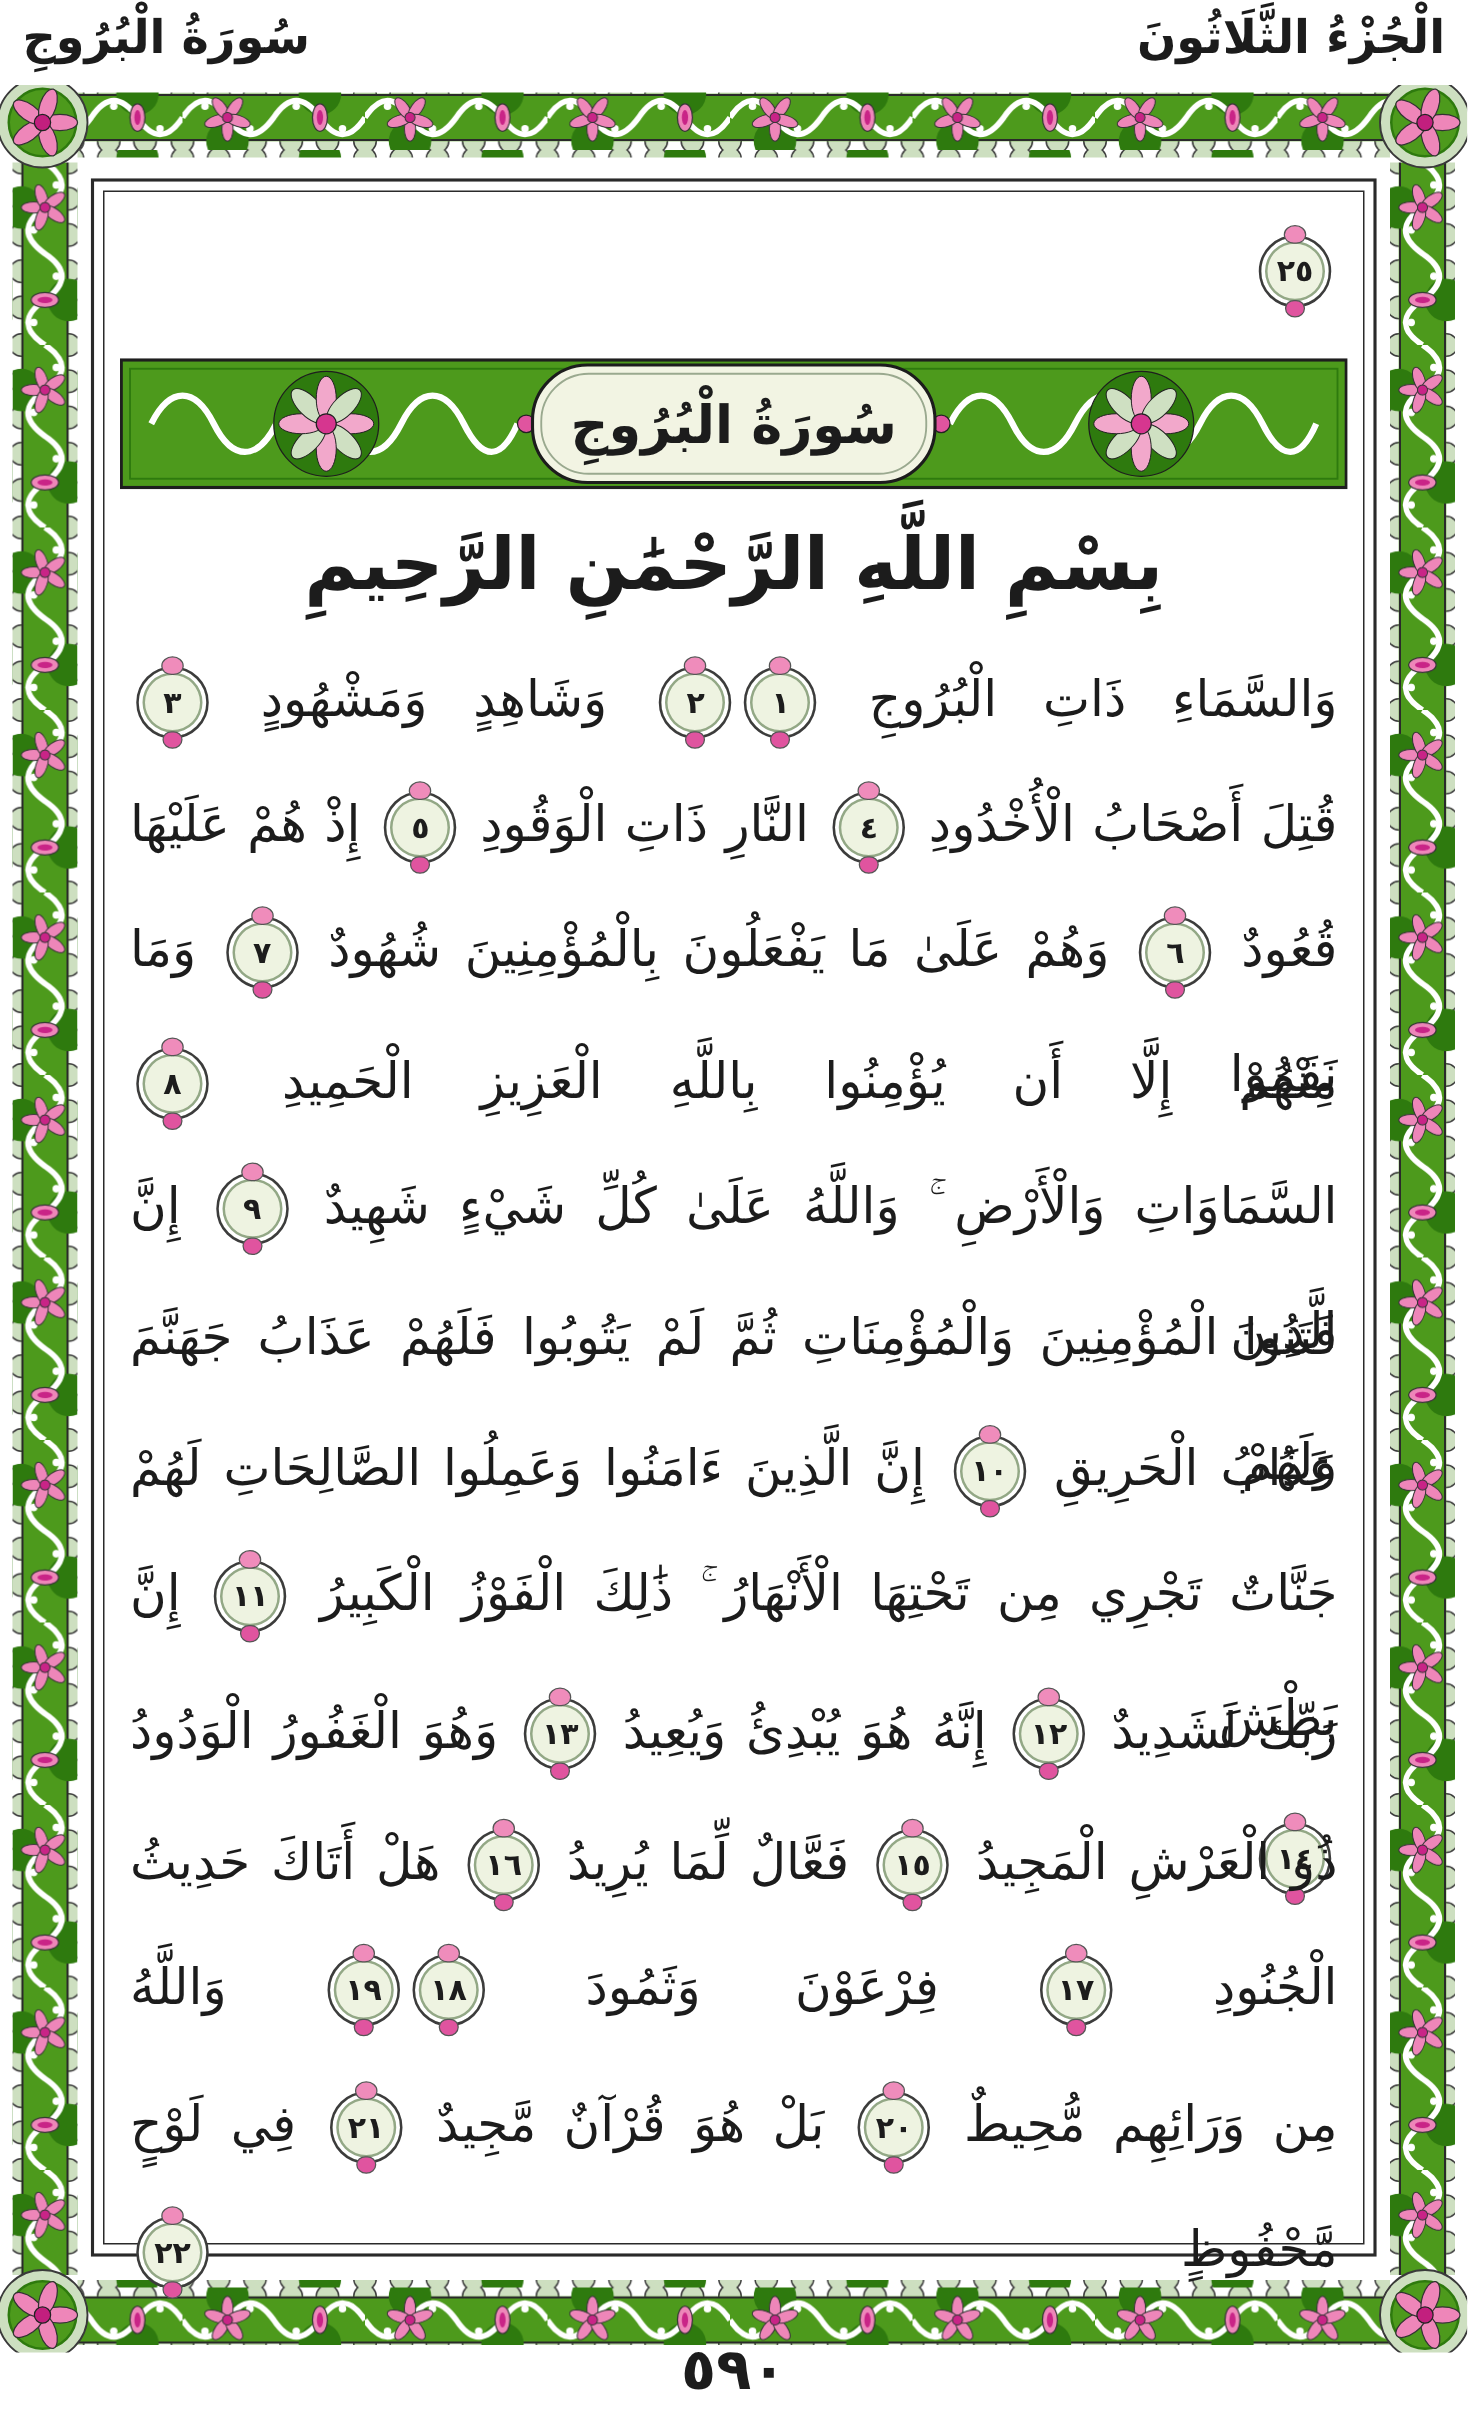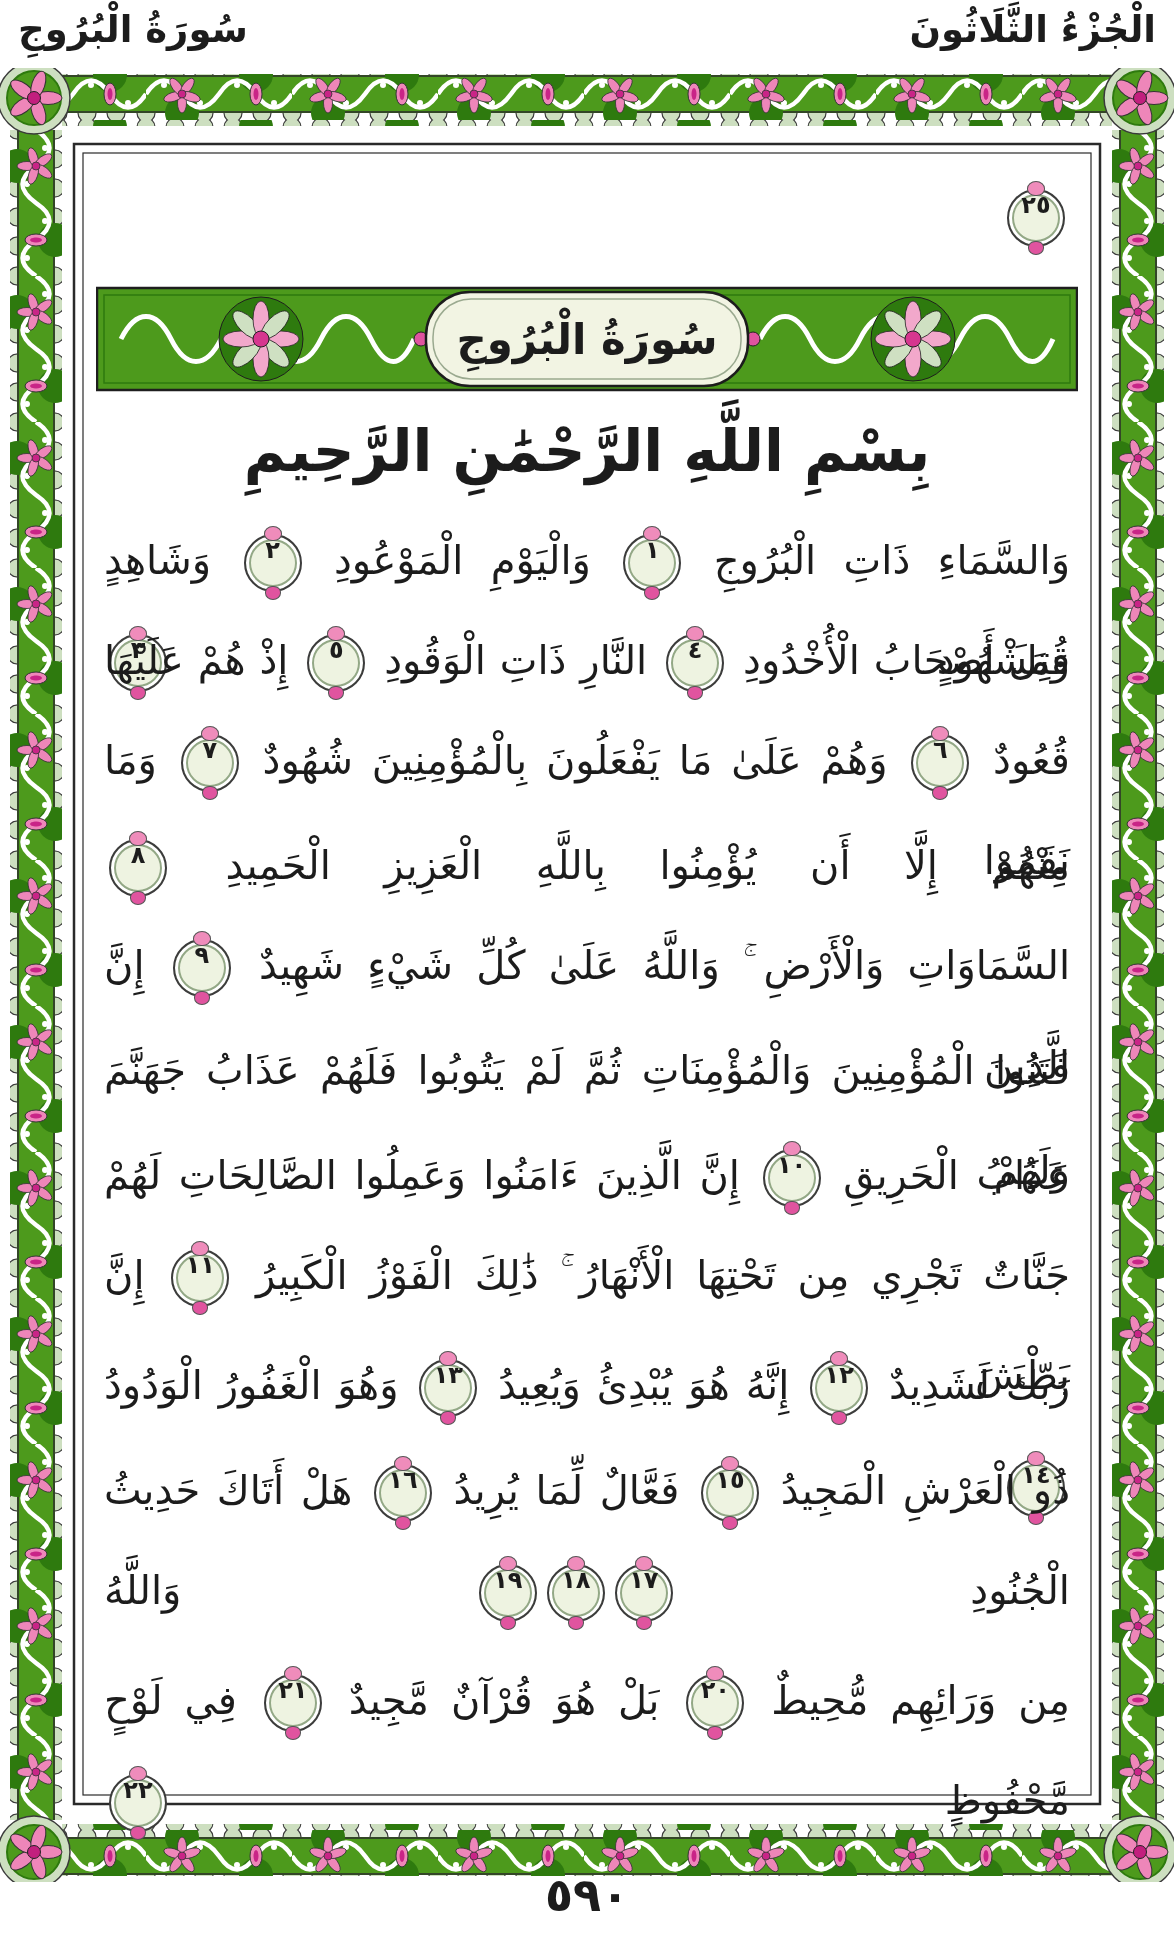--- a/index.html
+++ b/index.html
@@ -10,21 +10,21 @@
   .hdr-left{left:18px;}
   .frame-svg{position:absolute;left:0;top:68px;}
   .line{position:absolute;left:88px;width:998px;padding:0 16px;box-sizing:border-box;
         height:100px;line-height:100px;direction:rtl;text-align:justify;text-align-last:justify;
         font-size:40px;}
   .bismillah{position:absolute;left:88px;width:998px;height:95px;line-height:95px;direction:rtl;
         text-align:center;font-size:58px;font-weight:bold;}
   .banner{position:absolute;left:96px;top:284px;width:982px;height:110px;}
   .banner-title{position:absolute;top:0;left:0;right:0;bottom:0;display:flex;align-items:center;
         justify-content:center;font-size:42px;font-weight:bold;direction:rtl;}
-  .ayah-marker{position:relative;display:inline-flex;align-items:flex-start;justify-content:center;
+  .ayah-marker{position:relative;display:inline-flex;align-items:center;justify-content:center;
         width:54px;height:54px;border-radius:50%;background:#eef3e1;border:2px solid #3c3c3c;
         box-shadow:inset 0 0 0 3px #ffffff, inset 0 0 0 5px #93a886;
         vertical-align:middle;margin:0 5px;line-height:normal;}
   .ayah-num{font-size:24px;font-weight:bold;direction:rtl;}
   .ayah-marker::before{content:"";position:absolute;top:-10px;left:50%;transform:translateX(-50%);
         width:16px;height:13px;background:#ef8cbb;border:1px solid #555;
         border-radius:50% 50% 45% 45%;}
   .ayah-marker::after{content:"";position:absolute;bottom:-10px;left:50%;transform:translateX(-50%);
         width:14px;height:12px;background:#e0549f;border:1px solid #555;
         border-radius:45% 45% 50% 50%;}
@@ -163,21 +163,21 @@
       <rect x="330" y="8" width="322" height="94" rx="44" fill="#f2f4e3" stroke="#1c1c1c" stroke-width="2.5"></rect>
       <rect x="337" y="15" width="308" height="80" rx="38" fill="none" stroke="#9aa98f" stroke-width="1.5"></rect>
     </svg>
     <div class="banner-title">سُورَةُ الْبُرُوجِ</div>
   </div>
 
   <div class="bismillah" style="top:404px;">بِسْمِ اللَّهِ الرَّحْمَٰنِ الرَّحِيمِ</div>
 
   <div class="line" style="top:510px;"><span>وَالسَّمَاءِ ذَاتِ الْبُرُوجِ </span><span class="ayah-marker">
         <span class="ayah-num">١</span>
-      </span><span> وَالْيَوْمِ الْمَوْعُودِ </span><span class="ayah-marker">
+      </span><span class="ayah-marker">
         <span class="ayah-num">٢</span>
       </span><span> وَشَاهِدٍ وَمَشْهُودٍ </span><span class="ayah-marker">
         <span class="ayah-num">٣</span>
       </span></div>
   <div class="line" style="top:610px;"><span>قُتِلَ أَصْحَابُ الْأُخْدُودِ </span><span class="ayah-marker">
         <span class="ayah-num">٤</span>
       </span><span> النَّارِ ذَاتِ الْوَقُودِ </span><span class="ayah-marker">
         <span class="ayah-num">٥</span>
       </span><span> إِذْ هُمْ عَلَيْهَا</span></div>
   <div class="line" style="top:710px;"><span>قُعُودٌ </span><span class="ayah-marker">
@@ -205,21 +205,21 @@
       </span><span> وَهُوَ الْغَفُورُ الْوَدُودُ </span><span class="ayah-marker">
         <span class="ayah-num">١٤</span>
       </span></div>
   <div class="line" style="top:1440px;"><span>ذُو الْعَرْشِ الْمَجِيدُ </span><span class="ayah-marker">
         <span class="ayah-num">١٥</span>
       </span><span> فَعَّالٌ لِّمَا يُرِيدُ </span><span class="ayah-marker">
         <span class="ayah-num">١٦</span>
       </span><span> هَلْ أَتَاكَ حَدِيثُ</span></div>
   <div class="line" style="top:1540px;"><span>الْجُنُودِ </span><span class="ayah-marker">
         <span class="ayah-num">١٧</span>
-      </span><span class="ayah-marker">
+      </span><span> فِرْعَوْنَ وَثَمُودَ </span><span class="ayah-marker">
         <span class="ayah-num">١٨</span>
       </span><span class="ayah-marker">
         <span class="ayah-num">١٩</span>
       </span><span> وَاللَّهُ</span></div>
   <div class="line" style="top:1650px;"><span>مِن وَرَائِهِم مُّحِيطٌ </span><span class="ayah-marker">
         <span class="ayah-num">٢٠</span>
       </span><span> بَلْ هُوَ قُرْآنٌ مَّجِيدٌ </span><span class="ayah-marker">
         <span class="ayah-num">٢١</span>
       </span><span> فِي لَوْحٍ مَّحْفُوظٍ </span><span class="ayah-marker">
         <span class="ayah-num">٢٢</span>

